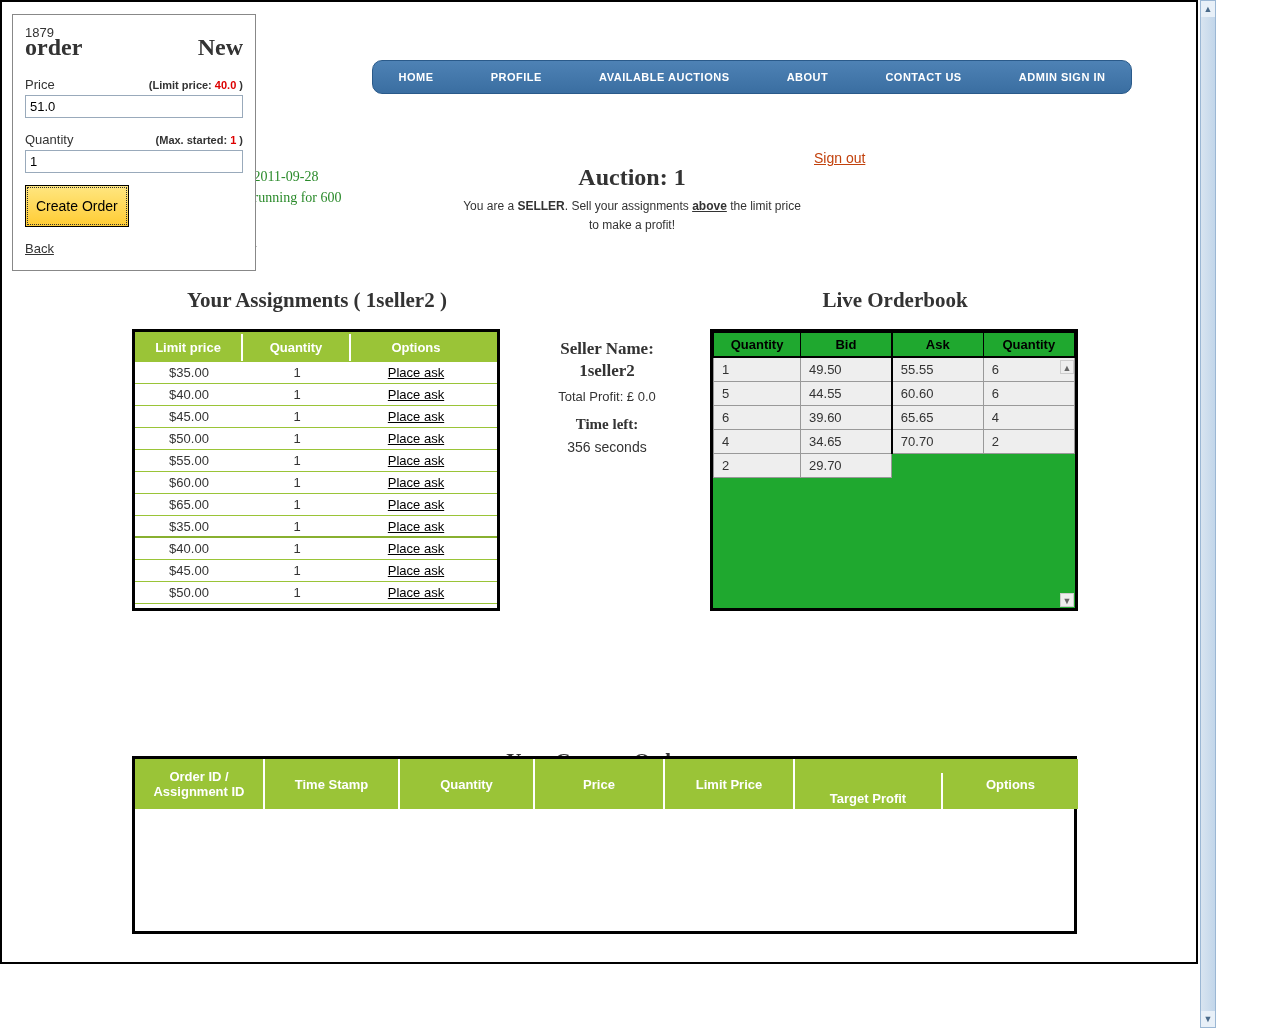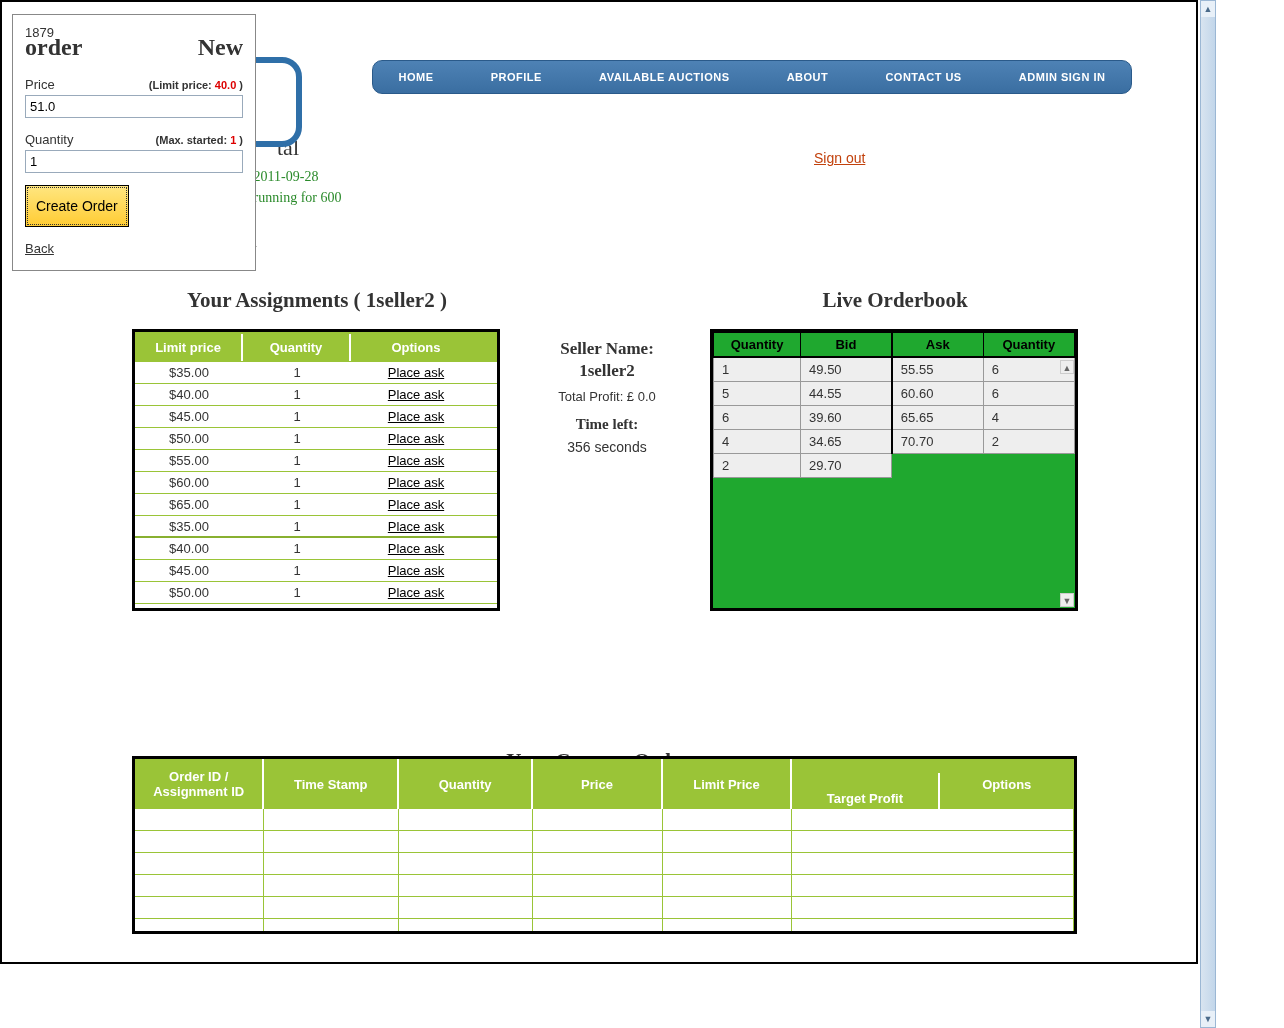--- a/index.html
+++ b/index.html
@@ -258,21 +258,20 @@
 
     
     .orders-table {
       position: absolute;
       top: 754px;
       left: 130px;
       width: 945px;
       height: 178px;
       border: 3px solid #000;
       display: flex;
-      flex-direction: column;
     }
     .orders-table .head-row {
       display: flex;
       background: #9ac437;
       color: #fff;
       font-weight: bold;
       font-size: 13px;
       height: 50px;
       align-items: center;
     }
@@ -364,43 +363,45 @@
     ::-webkit-scrollbar { width: 16px; }
     ::-webkit-scrollbar-track { background: #e8eef4; }
     ::-webkit-scrollbar-thumb { background: #c2d6ea; border: 1px solid #9bb7d4; }
     ::-webkit-scrollbar-button { background: #d8e4f0; height: 16px; border: 1px solid #9bb7d4;}
   </style>
 </head>
 <body>
 
 <div class="main-frame">
 
-  <div class="logo-area">
-    <div class="logo-hex"></div>
-    <div class="logo-text">tal</div>
-  </div>
 
   <nav class="nav-bar">
     <a href="#">HOME</a>
     <a href="#">PROFILE</a>
     <a href="#">AVAILABLE AUCTIONS</a>
     <a href="#">ABOUT</a>
     <a href="#">CONTACT US</a>
     <a href="#">ADMIN SIGN IN</a>
   </nav>
 
   <a href="#" class="sign-out">Sign out</a>
 
   <div class="auction-info">
     <div>tion started at: 2011-09-28</div>
     <div>3:55 UTC and running for 600</div>
     <div>nds.</div>
   </div>
   <div class="last-trade"> trade: 52.35×1</div>
 
+  <div class="auction-title">
+    <h1>Auction: 1</h1>
+    <div class="desc">
+      <span>You are a </span><span class="bold">SELLER</span><span>. Sell your assignments </span><span class="under">above</span><span> the limit price to make a profit!</span>
+    </div>
+  </div>
 
   <div class="section-h assign-h">Your Assignments ( 1seller2 )</div>
   <div class="section-h orderbook-h">Live Orderbook</div>
   <div class="section-h orders-h">Your Current Orders</div>
 
   <div class="assign-table">
     <div class="head-row">
       <div class="col-lp">Limit price</div>
       <div class="col-qty">Quantity</div>
       <div class="col-opt">Options</div>

